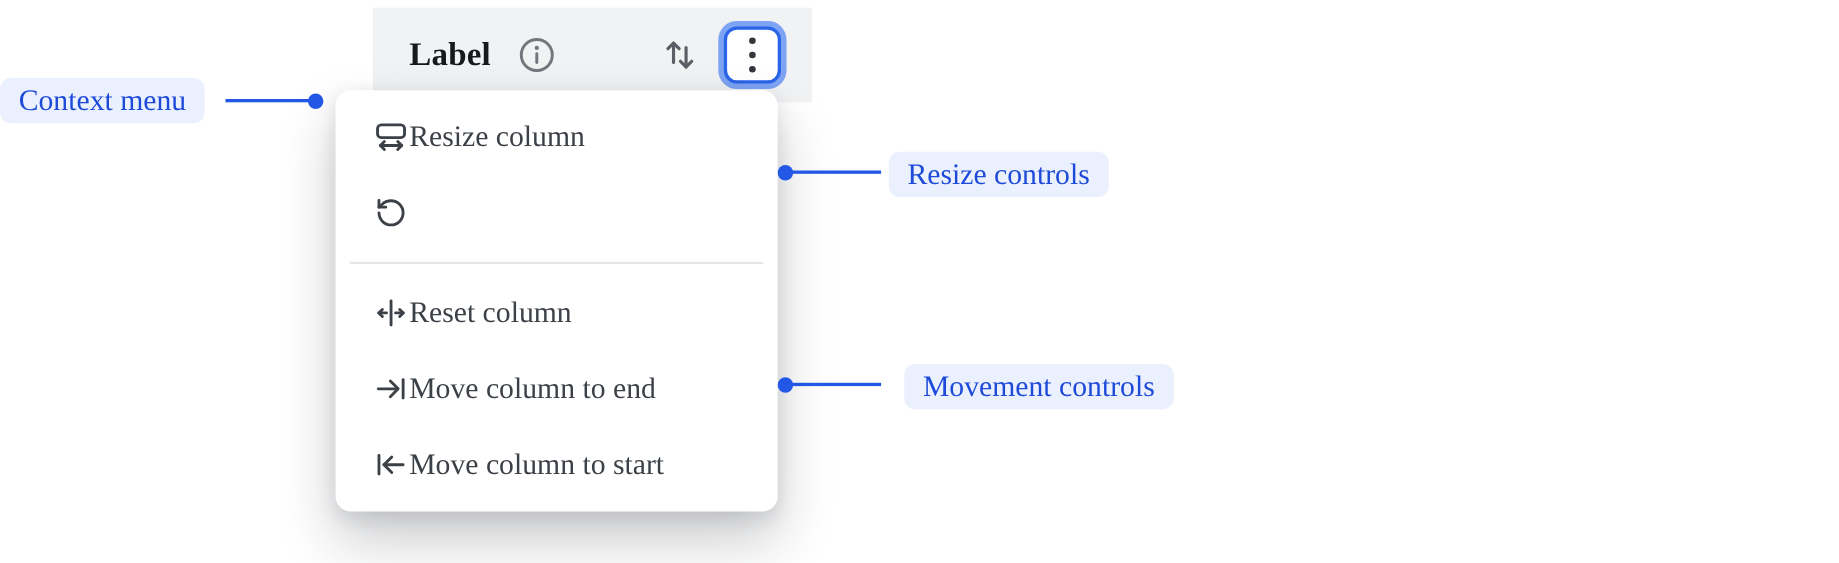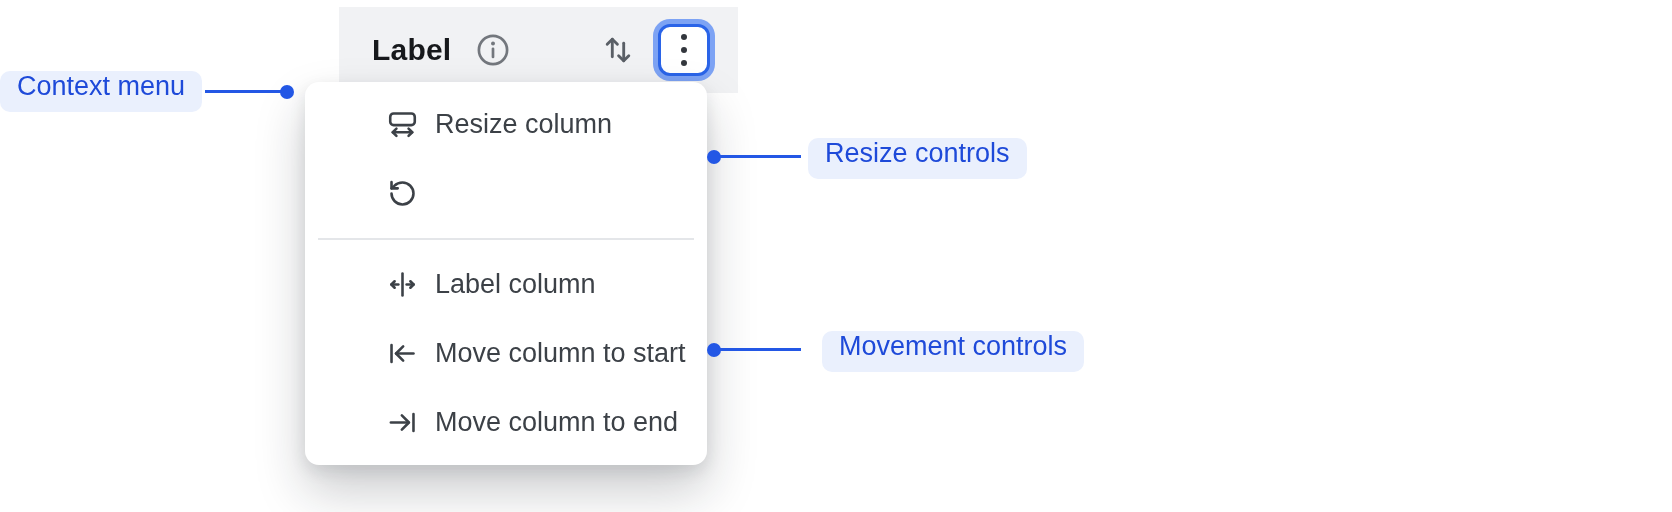--- a/index.html
+++ b/index.html
@@ -1,18 +1,18 @@
 <!DOCTYPE html>
 <html><head>
 <meta charset="utf-8">
 <style>
   html,body{margin:0;padding:0;background:#ffffff;}
   .stage{
     position:relative;width:1672px;height:512px;background:#ffffff;overflow:hidden;
-    font-family:Liberation Sans, sans-serif;
+    font-family:Liberation Serif, serif;
   }
   
   .header-cell{
     position:absolute;left:339px;top:7px;width:399px;height:86px;
     background:#f1f2f4;display:flex;align-items:center;
     padding:0 28px 0 33px;box-sizing:border-box;
   }
   .header-label{font-size:30px;font-weight:600;color:#17191c;letter-spacing:.2px;}
   .info-icon{margin-left:24px;display:flex;align-items:center;}
   .header-spacer{flex:1;}
@@ -24,30 +24,30 @@
     gap:7px;cursor:pointer;box-sizing:border-box;flex:none;
   }
   .kebab-dot{width:6px;height:6px;border-radius:50%;background:#33373d;}
   
   .menu{
     position:absolute;left:305px;top:82px;width:402px;background:#ffffff;
     border-radius:14px;padding:8px 0;box-sizing:border-box;z-index:5;
     box-shadow:0 26px 50px rgba(23,28,38,.22),0 6px 16px rgba(23,28,38,.10);
   }
   .menu-item{
-    height:69px;display:flex;align-items:center;gap:17px;
-    padding:0 20px 0 35px;cursor:pointer;margin-left:47px;
+    height:69px;display:flex;align-items:center;gap:1px;
+    padding:0 20px 0 35px;cursor:pointer;
   }
   .menu-item .mi-icon{display:flex;align-items:center;flex:none;}
   .menu-item .mi-label{font-size:27px;color:#3c4147;white-space:nowrap;}
   .menu-divider{height:2px;background:#e4e6e9;margin:10px 13px;}
   svg{display:block;}
   
   .pill{
-    position:absolute;height:41px;display:flex;align-items:flex-start;
+    position:absolute;height:41px;display:flex;align-items:center;
     padding:0 17px;background:#eaf0fd;border-radius:10px;
     font-size:27px;font-weight:500;color:#1e4ad9;white-space:nowrap;z-index:8;
   }
   .pill-context{left:0px;top:71px;}
   .pill-resize{left:808px;top:138px;}
   .pill-movement{left:801px;top:331px;margin-left:21px;}
   .conn{position:absolute;height:3px;background:#2357e5;z-index:7;}
   .conn-context{left:205px;top:90px;width:82px;}
   .conn-resize{left:710px;top:155px;width:91px;}
   .conn-movement{left:710px;top:348px;width:91px;}
@@ -114,43 +114,43 @@
     <div class="menu-item">
       <span class="mi-icon">
         <svg width="31" height="31" viewBox="0 0 24 24" fill="none" stroke="#3c4147" stroke-width="2" stroke-linecap="round" stroke-linejoin="round">
           <path d="M12 3.5v17"></path>
           <path d="M8.8 12H3.4"></path>
           <path d="m5.9 9.5-2.5 2.5 2.5 2.5"></path>
           <path d="M15.2 12h5.4"></path>
           <path d="m18.1 9.5 2.5 2.5-2.5 2.5"></path>
         </svg>
       </span>
-      <span class="mi-label">Label column</span>
+      <span class="mi-label">Reset column</span>
+    </div>
+
+    <div class="menu-item">
+      <span class="mi-icon">
+        <svg width="31" height="31" viewBox="0 0 24 24" fill="none" stroke="#3c4147" stroke-width="2" stroke-linecap="round" stroke-linejoin="round">
+          <path d="M20.5 18.5v-13"></path>
+          <path d="m11.5 6.5 5.5 5.5-5.5 5.5"></path>
+          <path d="M3 12h13.5"></path>
+        </svg>
+      </span>
+      <span class="mi-label">Move column to end</span>
     </div>
 
     <div class="menu-item">
       <span class="mi-icon">
         <svg width="31" height="31" viewBox="0 0 24 24" fill="none" stroke="#3c4147" stroke-width="2" stroke-linecap="round" stroke-linejoin="round">
           <path d="M3.5 18.5v-13"></path>
           <path d="m12.5 6.5-5.5 5.5 5.5 5.5"></path>
           <path d="M7 12h13.5"></path>
         </svg>
       </span>
       <span class="mi-label">Move column to start</span>
-    </div>
-
-    <div class="menu-item">
-      <span class="mi-icon">
-        <svg width="31" height="31" viewBox="0 0 24 24" fill="none" stroke="#3c4147" stroke-width="2" stroke-linecap="round" stroke-linejoin="round">
-          <path d="M20.5 18.5v-13"></path>
-          <path d="m11.5 6.5 5.5 5.5-5.5 5.5"></path>
-          <path d="M3 12h13.5"></path>
-        </svg>
-      </span>
-      <span class="mi-label">Move column to end</span>
     </div>
 
   </div>
 
   <div class="pill pill-context">
     <span>Context menu</span>
   </div>
   <div class="conn conn-context"></div>
   <div class="conn-dot dot-context"></div>
 

